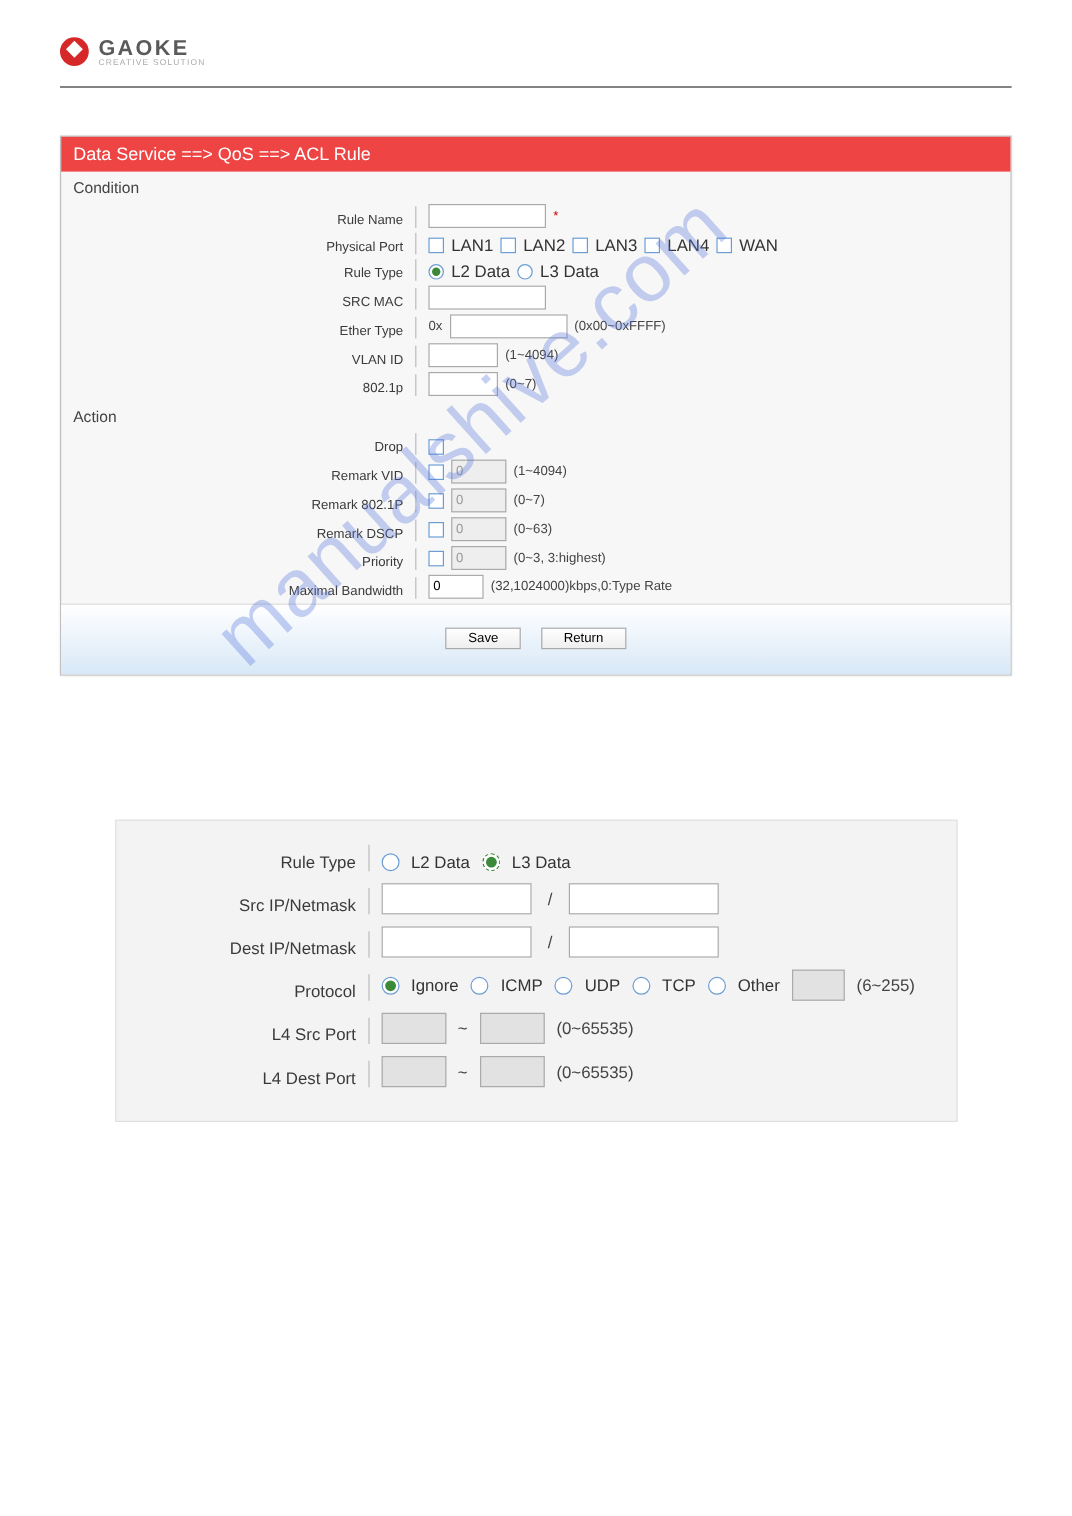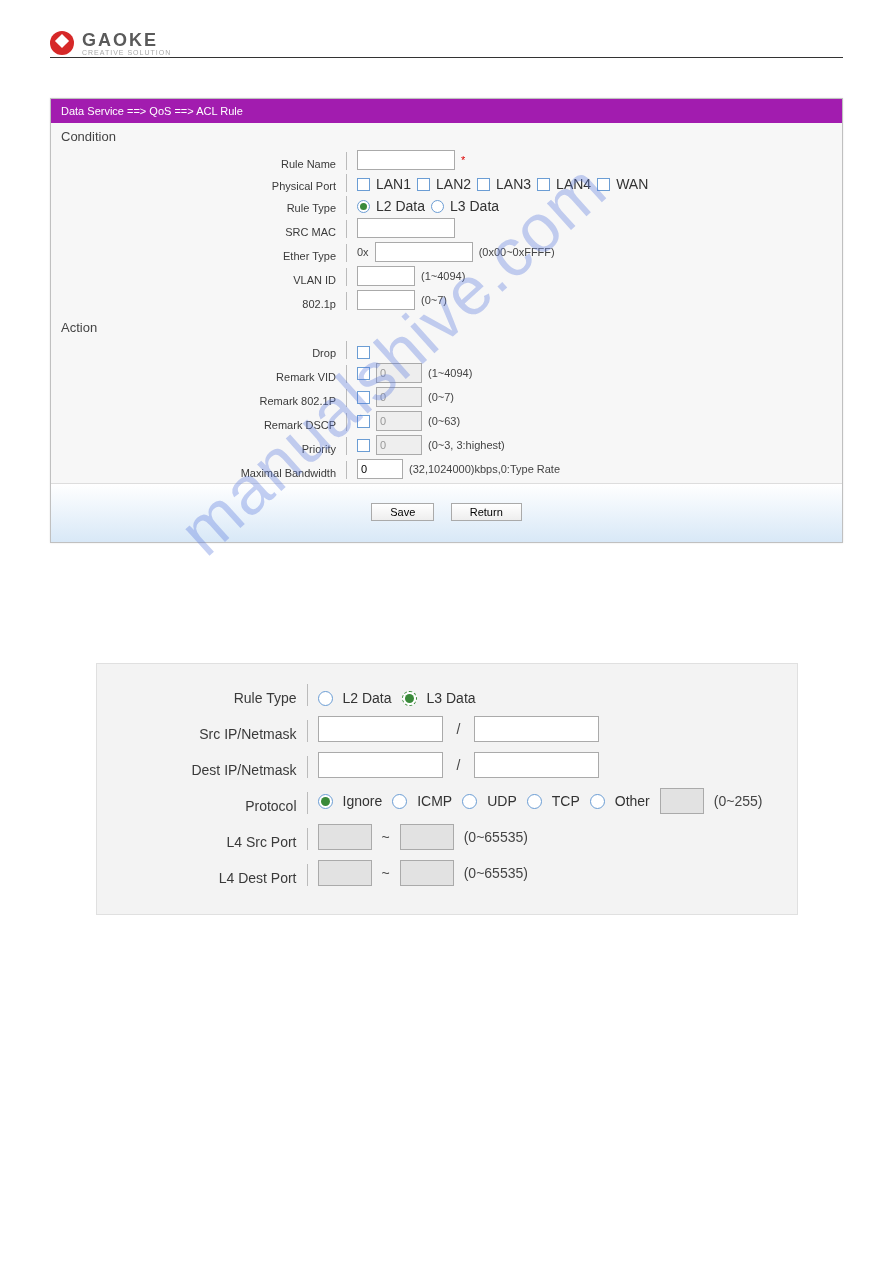--- a/index.html
+++ b/index.html
@@ -9,21 +9,21 @@
   font-family: Arial, sans-serif;
   width: 893px;
   position: relative;
 }
 .page {
   padding: 30px 50px;
   position: relative;
 }
 .header-bar {
   border-bottom: 1px solid #333;
-  padding-bottom: 1px;
+  padding-bottom: 16px;
   margin-bottom: 40px;
   display: flex;
   align-items: center;
 }
 .logo-icon {
   width: 24px;
   height: 24px;
   background: #d62828;
   border-radius: 50%;
   position: relative;
@@ -52,23 +52,23 @@
   margin-top: -2px;
 }
 
 .panel {
   border: 1px solid #c0c0c0;
   background: #f7f7f7;
   margin-bottom: 120px;
   box-shadow: 0 0 2px rgba(0,0,0,0.1);
 }
 .panel-title {
-  background: #a21caf;
+  background: #ef4444;
   color: #fff;
-  font-size: 11px;
+  font-size: 15px;
   padding: 6px 10px;
 }
 .section-label {
   font-size: 13px;
   color: #444;
   padding: 6px 10px 2px;
 }
 .form-row {
   display: flex;
   align-items: flex-end;
@@ -392,21 +392,21 @@
           <span class="lbl">Ignore</span>
         <span class="radio"></span>
           <span class="lbl">ICMP</span>
         <span class="radio"></span>
           <span class="lbl">UDP</span>
         <span class="radio"></span>
           <span class="lbl">TCP</span>
         <span class="radio"></span>
           <span class="lbl">Other</span>
         <input type="text" class="w30" disabled="" style="">
-        <span>(0~255)</span>
+        <span>(6~255)</span>
       </div>
     </div>
 
     <div class="form-row">
       <div class="form-label">L4 Src Port</div>
       <div class="form-divider"></div>
       <div class="form-field">
         <input type="text" class="w40" disabled="" style="">
         <span>~</span>
         <input type="text" class="w40" disabled="" style="">

